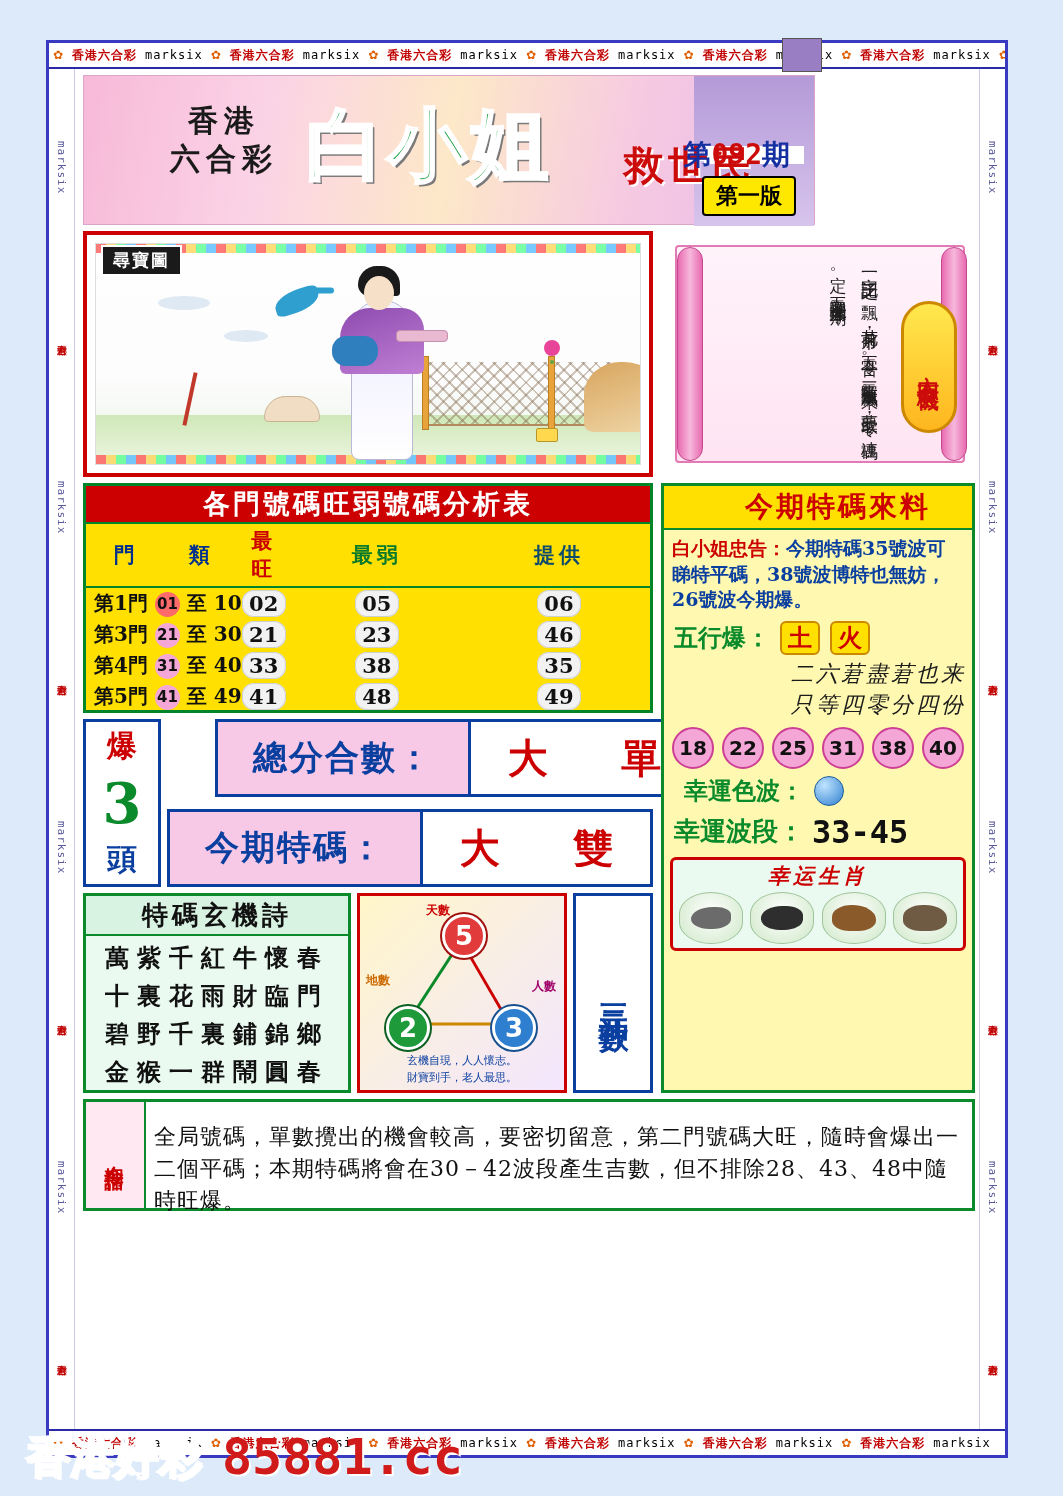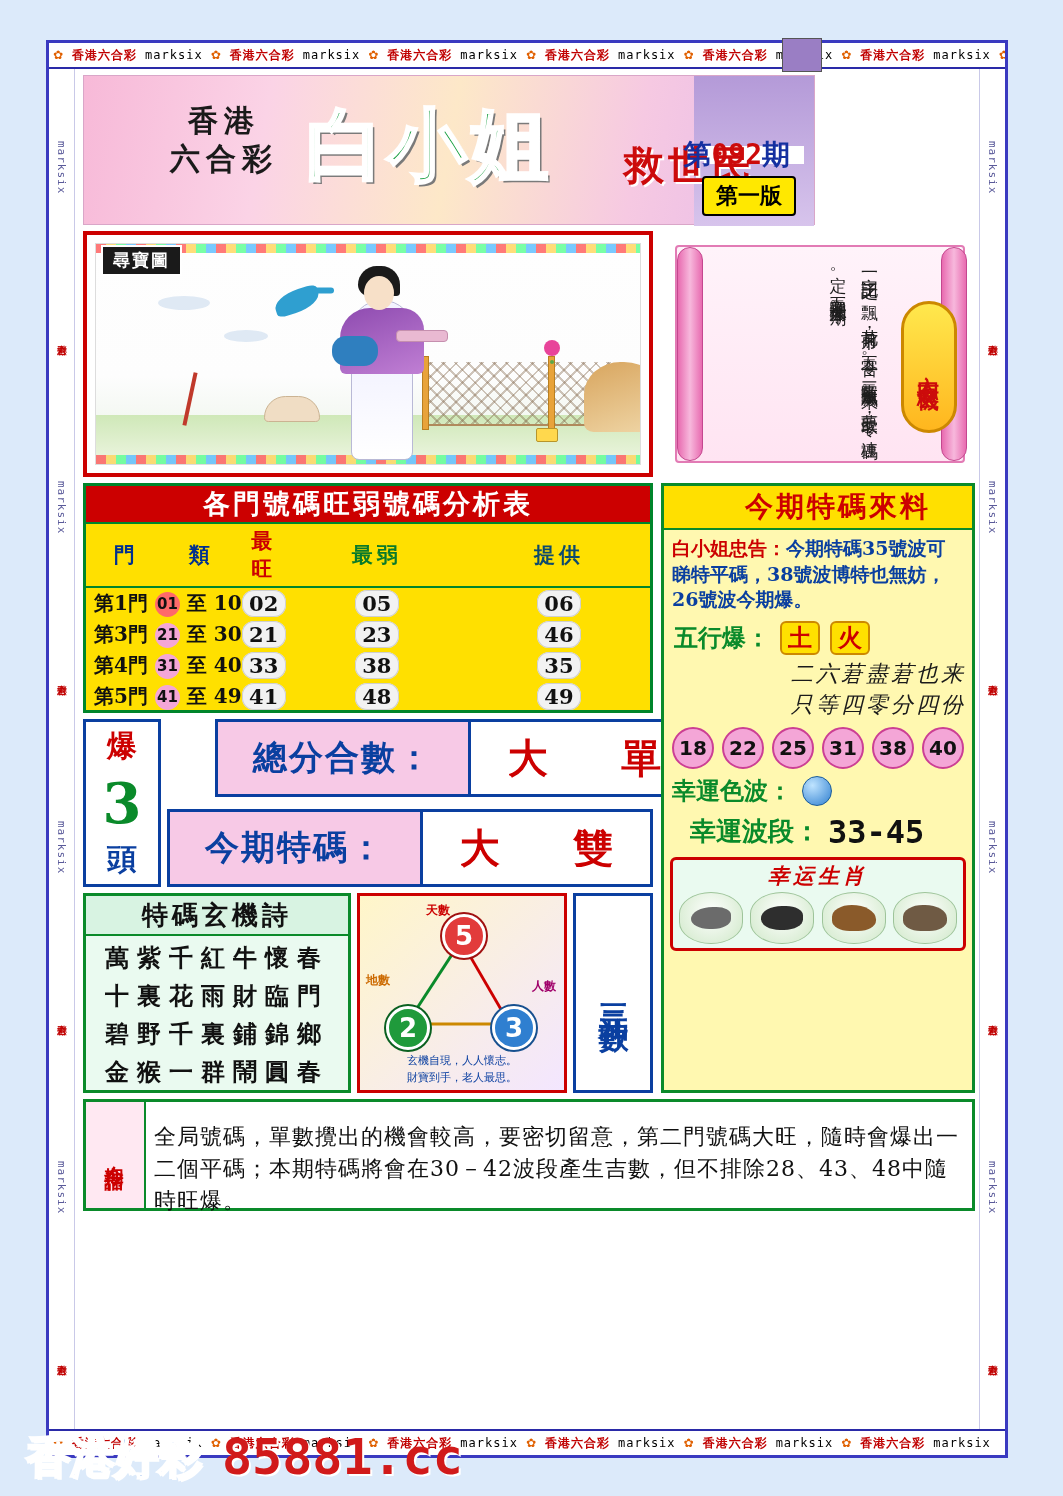--- a/index.html
+++ b/index.html
@@ -349,28 +349,28 @@
   .rc-numbers {
     display:flex; justify-content:space-between; padding:2px 8px;
   }
   .num-ball {
     width:42px; height:42px; border-radius:50%; background:#f4a6d7;
     border:2px solid #cc3f94; color:#111; font-weight:bold; font-size:20px;
     display:flex; align-items:center; justify-content:center;
     font-family:"DejaVu Sans","Liberation Sans",sans-serif;
   }
   .rc-lucky {
-    display:flex; align-items:center; gap:10px; padding:4px 8px;
+    display:flex; align-items:center; gap:10px; padding:4px 20px;
     font-size:24px; font-weight:bold; color:#0a8a2a;
     font-family:"DejaVu Serif","Liberation Serif",serif;
   }
   .color-dot { width:30px; height:30px; border-radius:50%;
     background:radial-gradient(circle at 34% 30%,#bfe4ff,#2f7fd0); border:1px solid #1a5c9a; }
   .rc-band {
-    padding:2px 26px; font-size:26px; font-weight:bold; color:#0a8a2a;
+    padding:2px 10px; font-size:26px; font-weight:bold; color:#0a8a2a;
     font-family:"DejaVu Serif","Liberation Serif",serif;
     display:flex; align-items:center; gap:8px;
   }
   .rc-band .rng { font-size:32px; color:#111; font-family:"DejaVu Sans Mono","Liberation Mono",monospace; }
   .zodiac-box {
     margin:4px 6px; border:3px solid #cc0000; border-radius:6px; background:#eafaf0;
     padding:2px;
   }
   .zodiac-title {
     text-align:center; font-size:21px; font-weight:bold; color:#cc0000;

